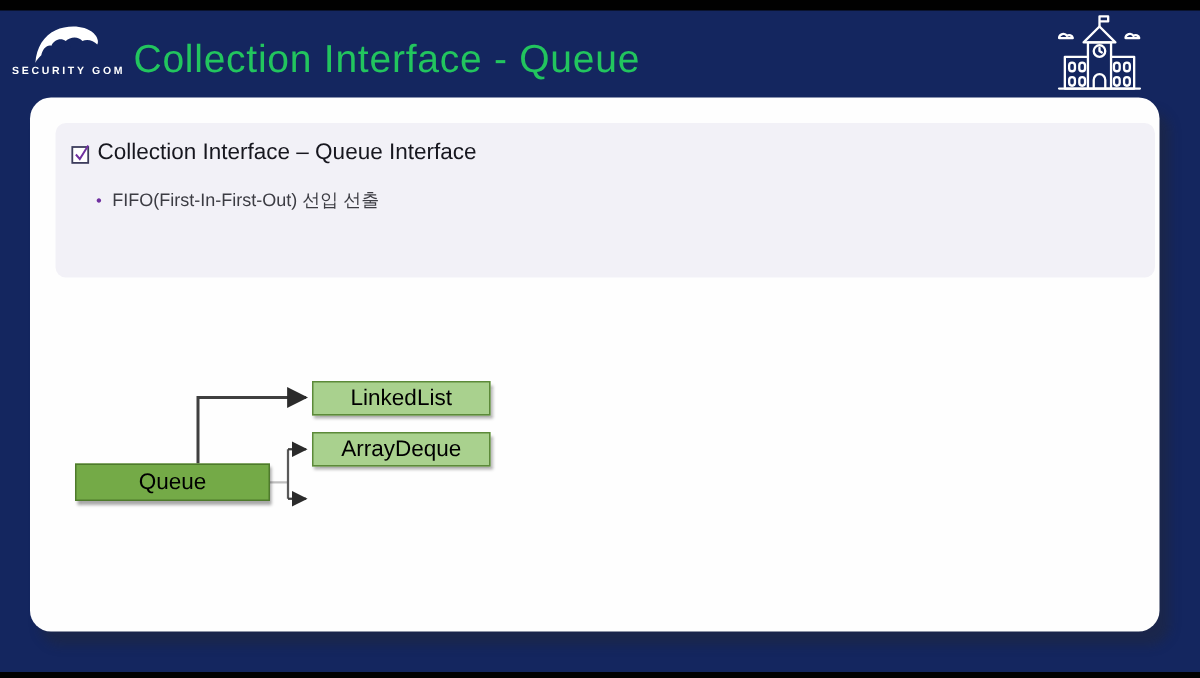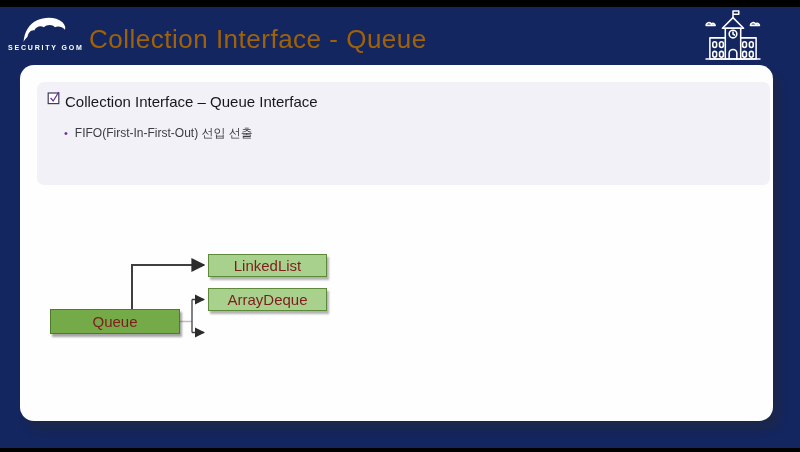--- a/index.html
+++ b/index.html
@@ -29,21 +29,21 @@
     letter-spacing: 1.8px;
     color: #ffffff;
     white-space: nowrap;
   }
   .slide-title {
     position: absolute;
     left: 89px; top: 24px;
     font-size: 26px;
     font-weight: 400;
     letter-spacing: 0.5px;
-    color: #a16207;
+    color: #22c55e;
     white-space: nowrap;
   }
   .school-icon {
     position: absolute;
     left: 702px; top: 9px;
   }
   
   .card {
     position: absolute;
     left: 20px; top: 65px;
@@ -54,21 +54,21 @@
   }
   .panel {
     position: absolute;
     left: 17px; top: 17px;
     width: 733px; height: 103px;
     background: #f2f1f7;
     border-radius: 7px;
   }
   .heading-row {
     display: flex;
-    align-items: flex-start;
+    align-items: flex-end;
     gap: 3px;
     margin: 11px 0 0 10px;
   }
   .heading-row svg { flex: 0 0 auto; margin-top: -3px; }
   .section-heading {
     font-size: 15px;
     font-weight: 500;
     color: #17171f;
     white-space: nowrap;
   }
@@ -91,21 +91,21 @@
   
   .connectors {
     position: absolute;
     left: 0; top: 0;
   }
   .node {
     position: absolute;
     display: flex;
     align-items: center;
     justify-content: center;
-    color: #7f1d1d;
+    color: #000000;
     font-size: 15px;
     white-space: nowrap;
   }
   .node-root {
     left: 30px; top: 244px;
     width: 130px; height: 25px;
     background: #74aa47;
     border: 1.5px solid #4e7a2c;
     box-shadow: 1.5px 2.5px 2px rgba(0,0,0,0.35);
   }

